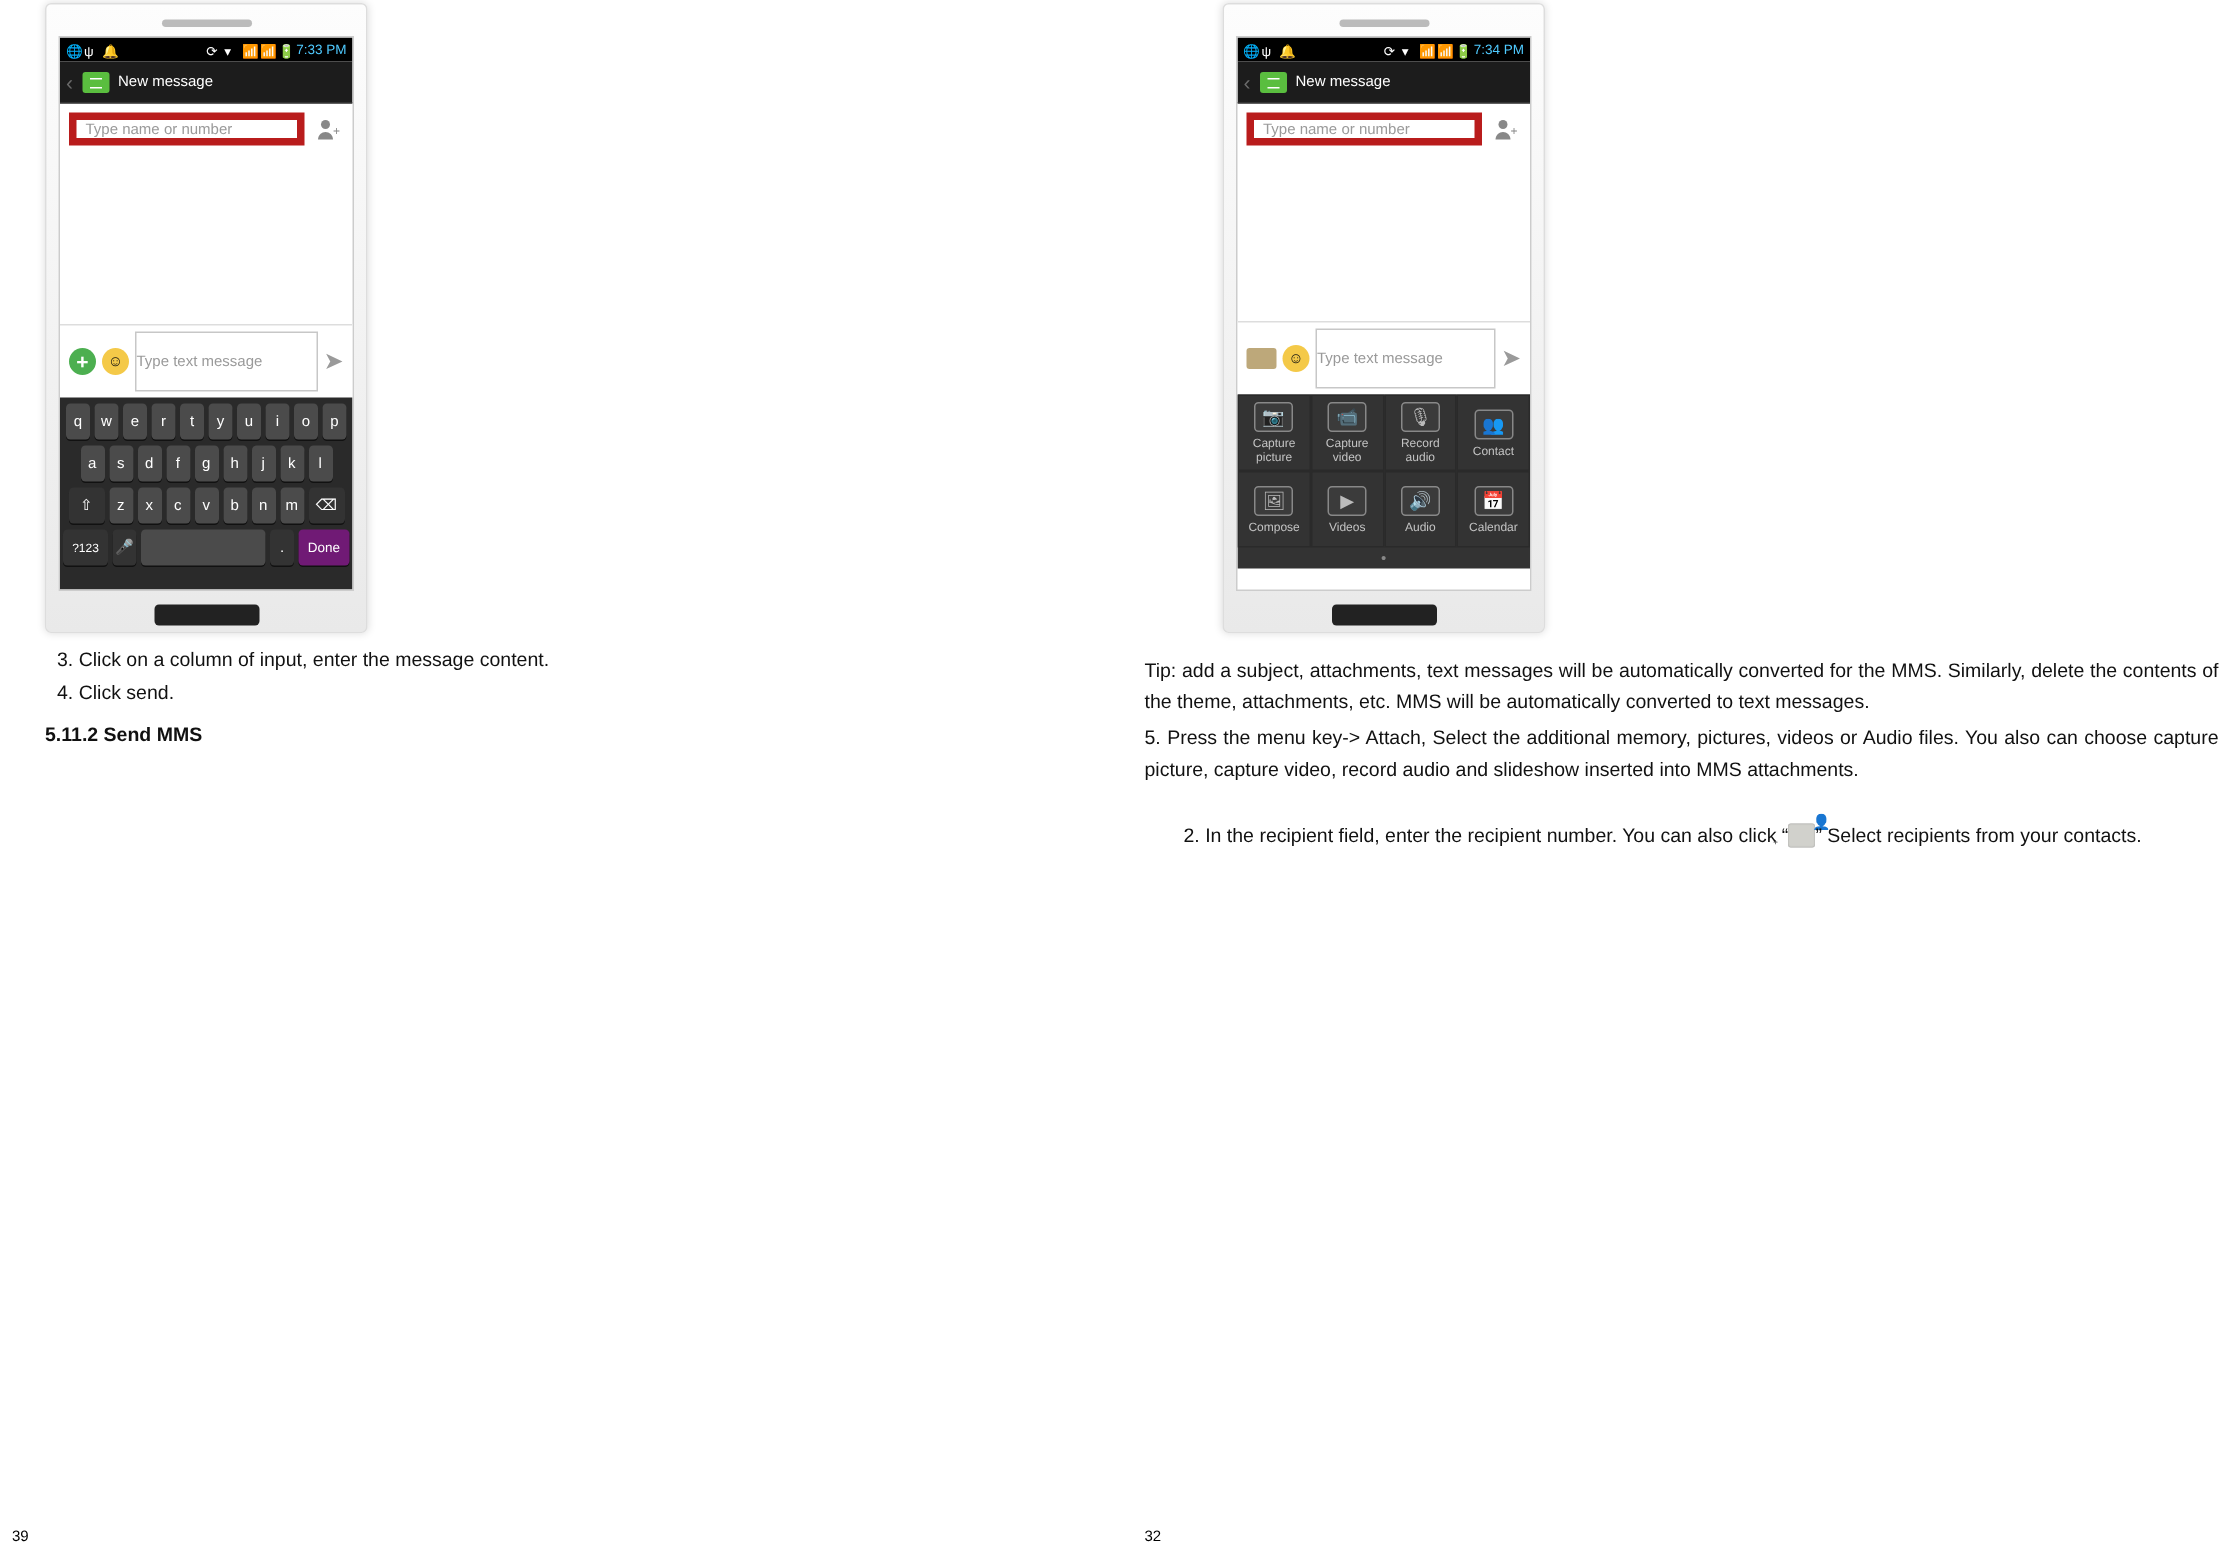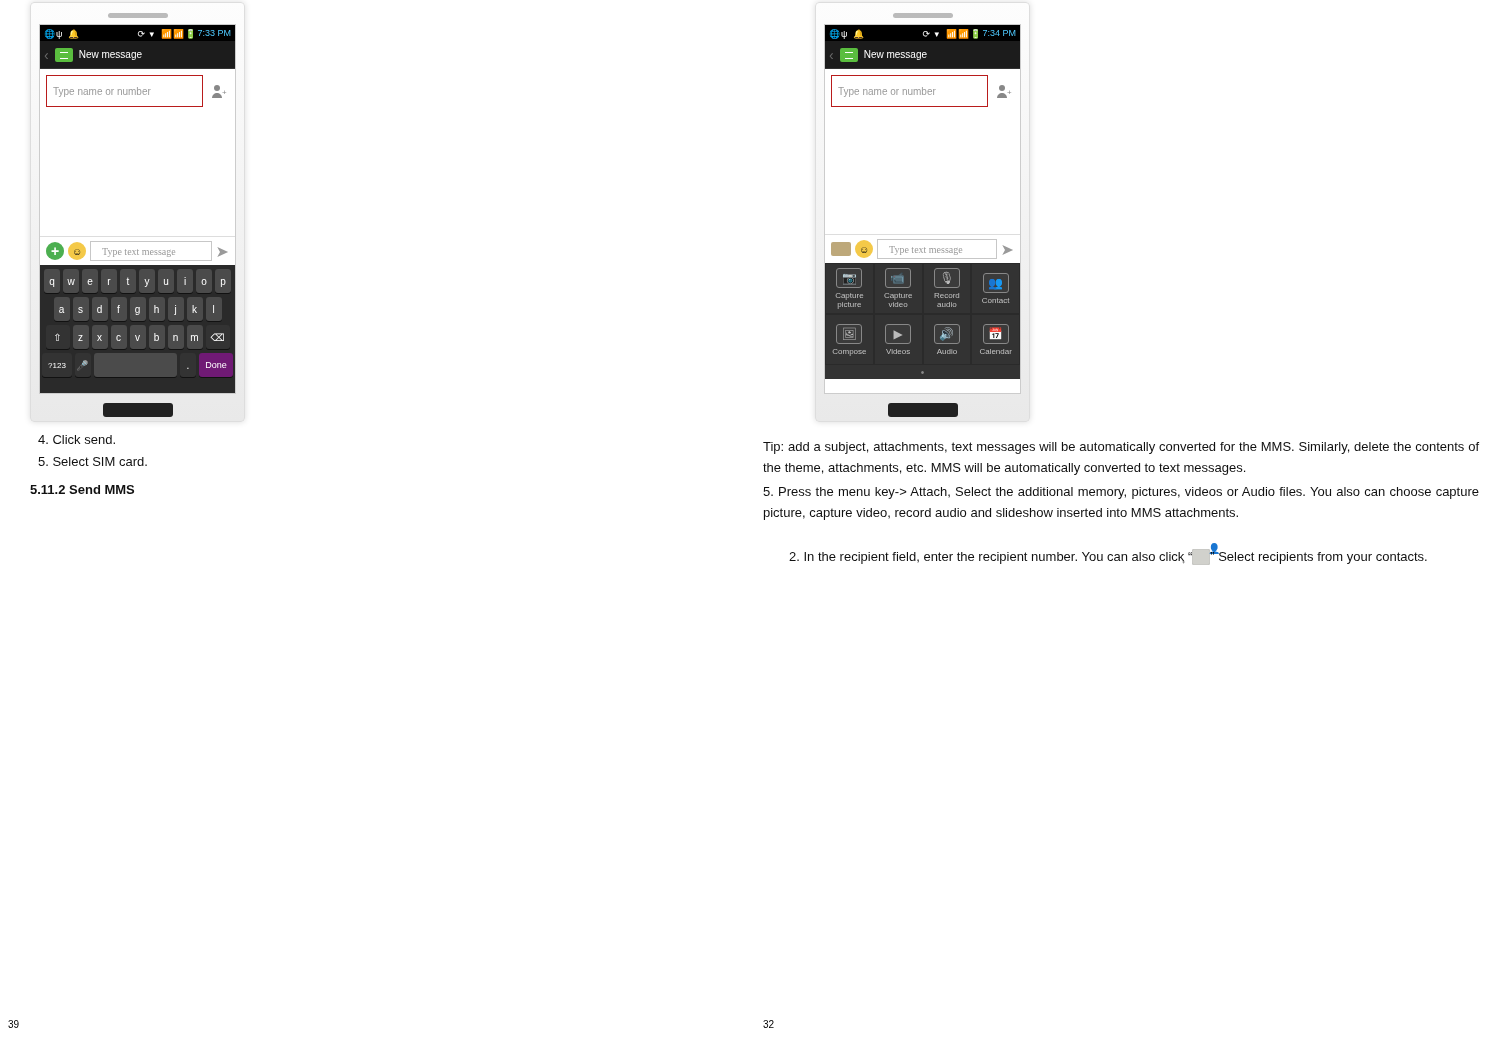--- a/index.html
+++ b/index.html
@@ -82,21 +82,21 @@
   .appbar .msgicon {
     width:18px;height:14px;background:#5abe3f;border-radius:2px;position:relative;
   }
   .appbar .msgicon:before{
     content:"";position:absolute;left:5px;top:4px;width:8px;height:5px;border-top:1px solid #fff;border-bottom:1px solid #fff;
   }
   .recipient-row{
     display:flex; align-items:center; gap:6px; padding:6px;
   }
   .recipient-input{
-    flex:1; height:32px; border:1px solid #b91c1c;
+    flex:1; height:22px; border:5px solid #b91c1c;
     color:#9a9a9a; font-size:10px; padding:0 6px; display:flex; align-items:center;
   }
   .addcontact-icon{
     width:20px;height:20px;display:flex;align-items:center;justify-content:center;
     color:#888;
   }
   .compose-row{
     position:absolute; left:0; right:0;
     display:flex; align-items:center; gap:4px; padding:4px 6px;
     border-top:1px solid #ddd; background:#fff;
@@ -106,22 +106,22 @@
     display:flex;align-items:center;justify-content:center;font-size:14px;font-weight:bold;
   }
   .compose-row .emoji{
     width:18px;height:18px;border-radius:50%;background:#f4c948;
     display:flex;align-items:center;justify-content:center;font-size:10px;
   }
   .compose-row .attach-mms{
     width:20px;height:14px;background:#bda87a;border-radius:2px;position:relative;
   }
   .compose-input{
-    flex:1;height:20px;border:1px solid #c7c7c7;color:#9a9a9a;font-size:10px;
-    display:flex;align-items:center;padding:0 11px;font-family:Liberation Serif, serif;
+    flex:1;height:40px;border:1px solid #c7c7c7;color:#9a9a9a;font-size:10px;
+    display:flex;align-items:center;padding:0 0;
   }
   .send-icon{ color:#9a9a9a; font-size:16px; }
 
   
   .keyboard{
     position:absolute;bottom:0;left:0;right:0;height:128px;background:#2a2a2a;
     padding:4px 2px;
   }
   .krow{ display:flex; justify-content:center; gap:3px; margin-bottom:4px;}
   .key{
@@ -253,22 +253,22 @@
           <div class="key space"></div>
           <div class="key dark">.</div>
           <div class="key done">Done</div>
         </div>
       </div>
     </div>
     <div class="home-btn"></div>
   </div>
 
   <div class="body-text">
+    <p>3. Click on a column of input, enter the message content.</p>
     <p>4. Click send.</p>
-    <p>5. Select SIM card.</p>
   </div>
   <div class="section-heading">5.11.2  Send MMS</div>
 
   <div class="page-num">39</div>
 </div>
 
 <div class="page page-right">
   <div class="phone" style="margin-left:60px">
     <div class="speaker"></div>
     <div class="screen">

